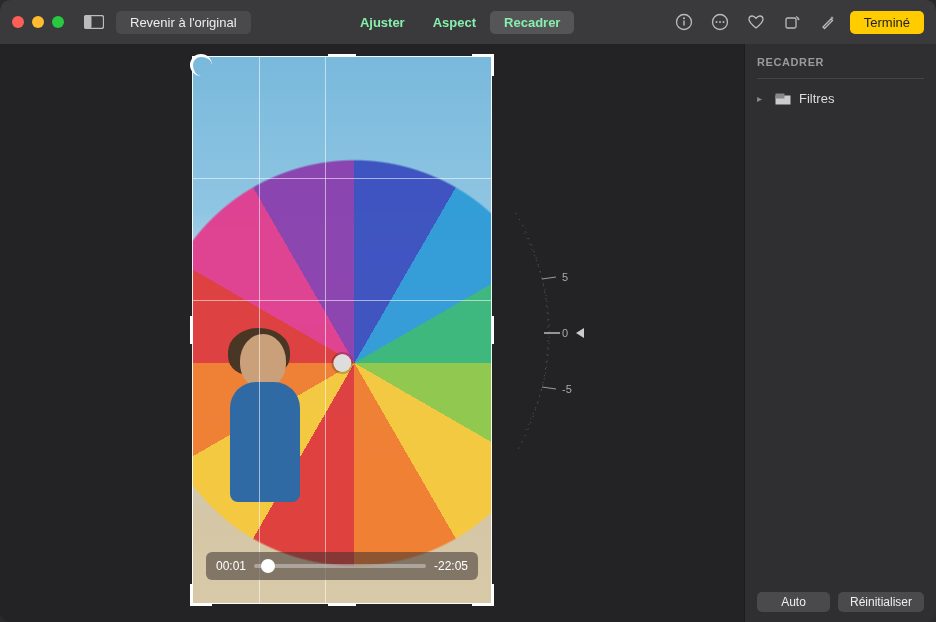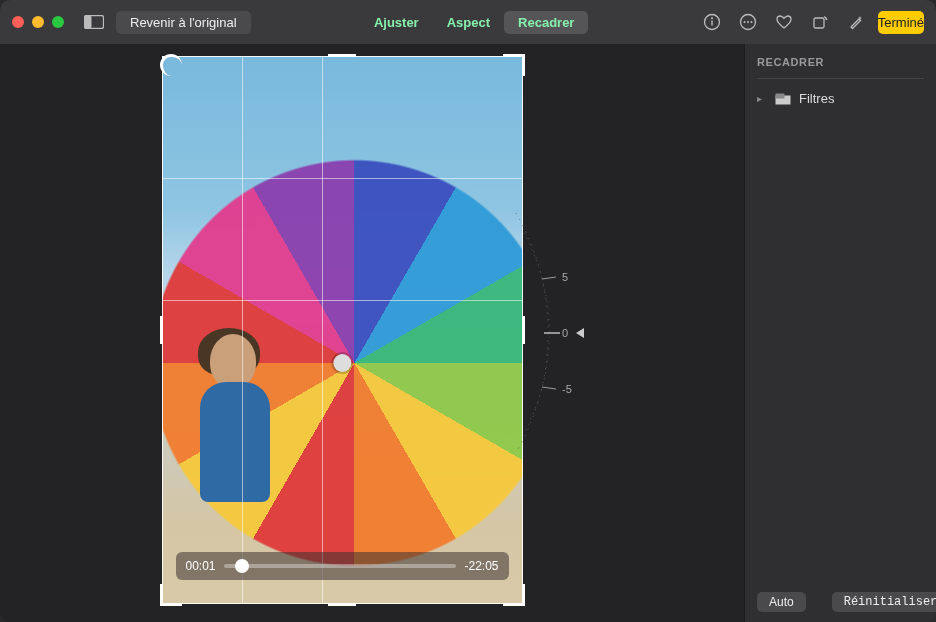--- a/index.html
+++ b/index.html
@@ -66,21 +66,21 @@
   }
   .seg .seg-btn.active {
     background: #555557;
     border-radius: 5px;
   }
   .spacer { flex: 1; }
 
   .done-btn {
     background: #ffcc00;
     color: #222;
-    padding: 4px 0;
+    padding: 4px 14px;
     border-radius: 5px;
     font-size: 13px;
     font-weight: 500;
     border: none;
   }
 
   .content {
     display: flex;
     height: calc(622px - 44px);
   }
@@ -89,21 +89,21 @@
     flex: 1;
     position: relative;
     background: #232325;
     display: flex;
     align-items: center;
     justify-content: center;
   }
 
   .crop-frame {
     position: relative;
-    width: 361px;
+    width: 300px;
     height: 548px;
     margin-left: -60px;
     margin-top: -6px;
     text-decoration: underline;
   }
 
   .img-surrogate {
     width: 100%; height: 100%;
     overflow: hidden;
     position: relative;
@@ -280,22 +280,22 @@
   .sb-row .ricon {
     width:16px;height:14px; display:flex;align-items:center;justify-content:center;
   }
   .sb-spacer { flex:1; }
   .sb-btn {
     background:#4a4a4c;color:#eee;
     border:none;border-radius:5px;
     padding:3px 12px;font-size:12px;
   }
   .sb-btn.secondary { flex:1; text-align:center;}
-  .sb-btn.primary { flex:1; text-align:right;font-family:Liberation Mono, monospace;}
-  .sb-footer-row { display:flex; gap:26px; }
+  .sb-btn.primary { flex:1; text-align:right;}
+  .sb-footer-row { display:flex; gap:8px; }
 
   svg { display:block; }
 </style>
 </head>
 <body>
 
 <div class="toolbar">
   <div class="traffic-lights">
     <div class="tl red"></div>
     <div class="tl yellow"></div>

